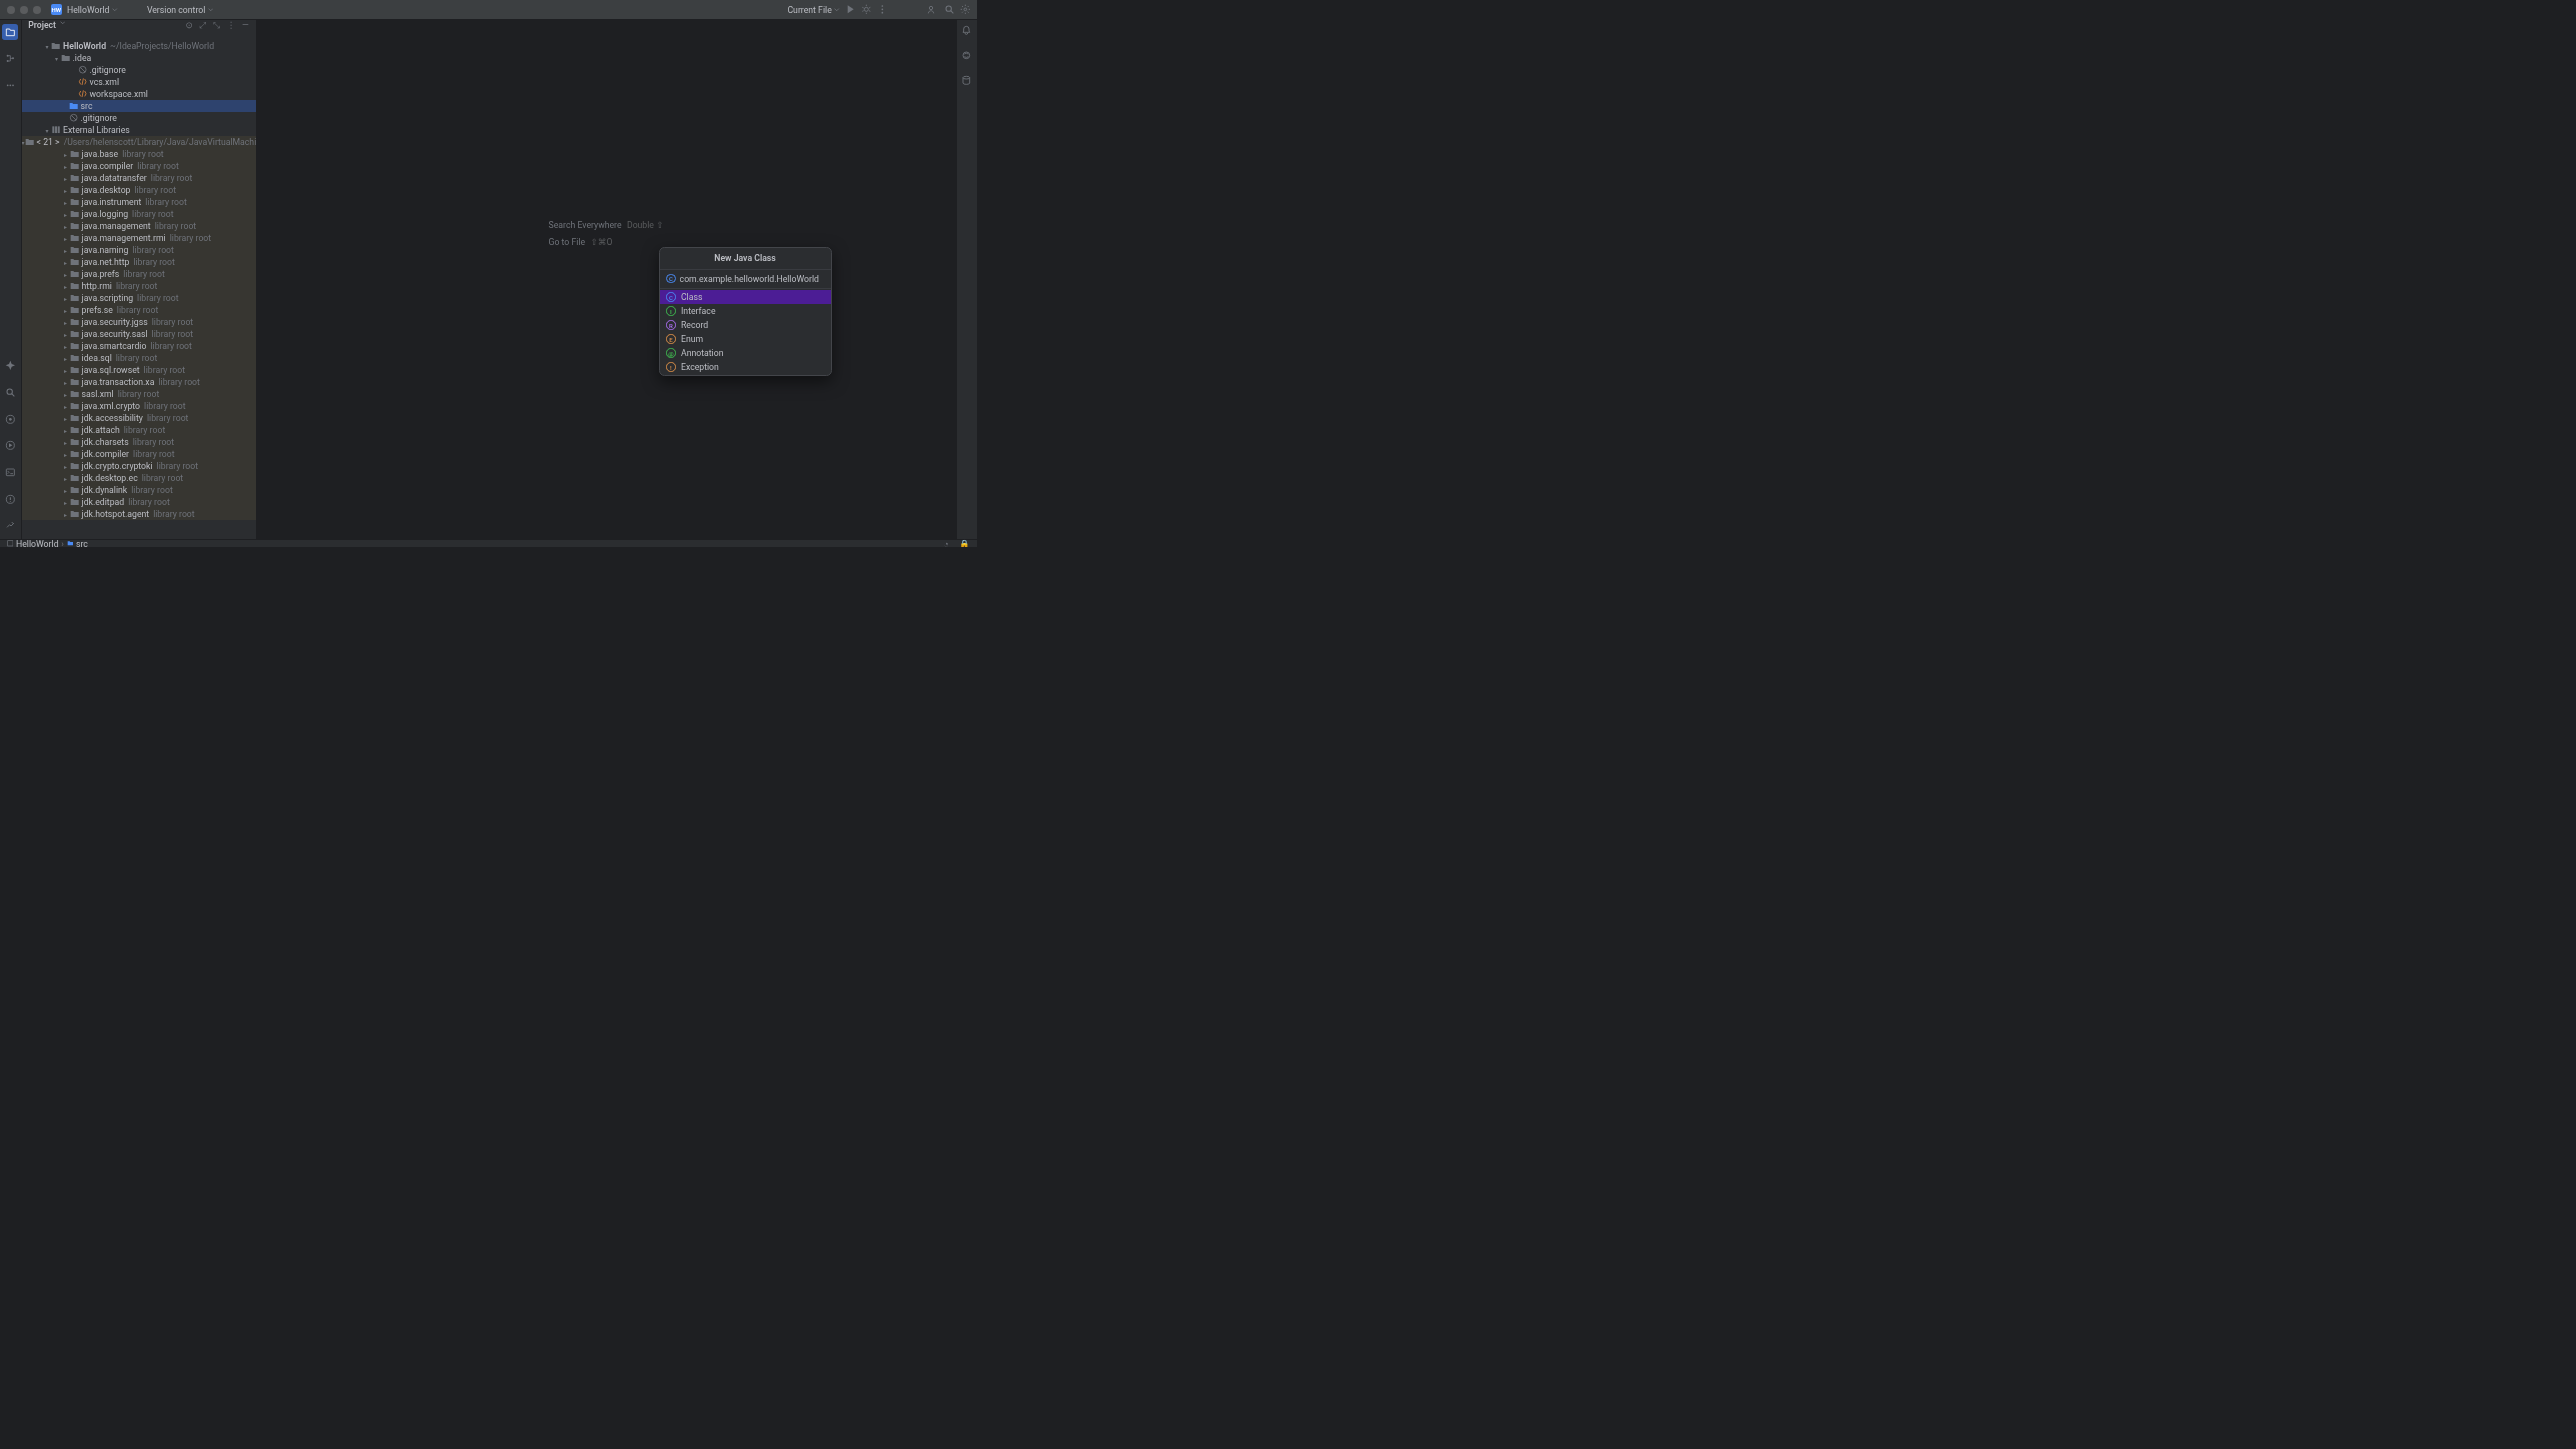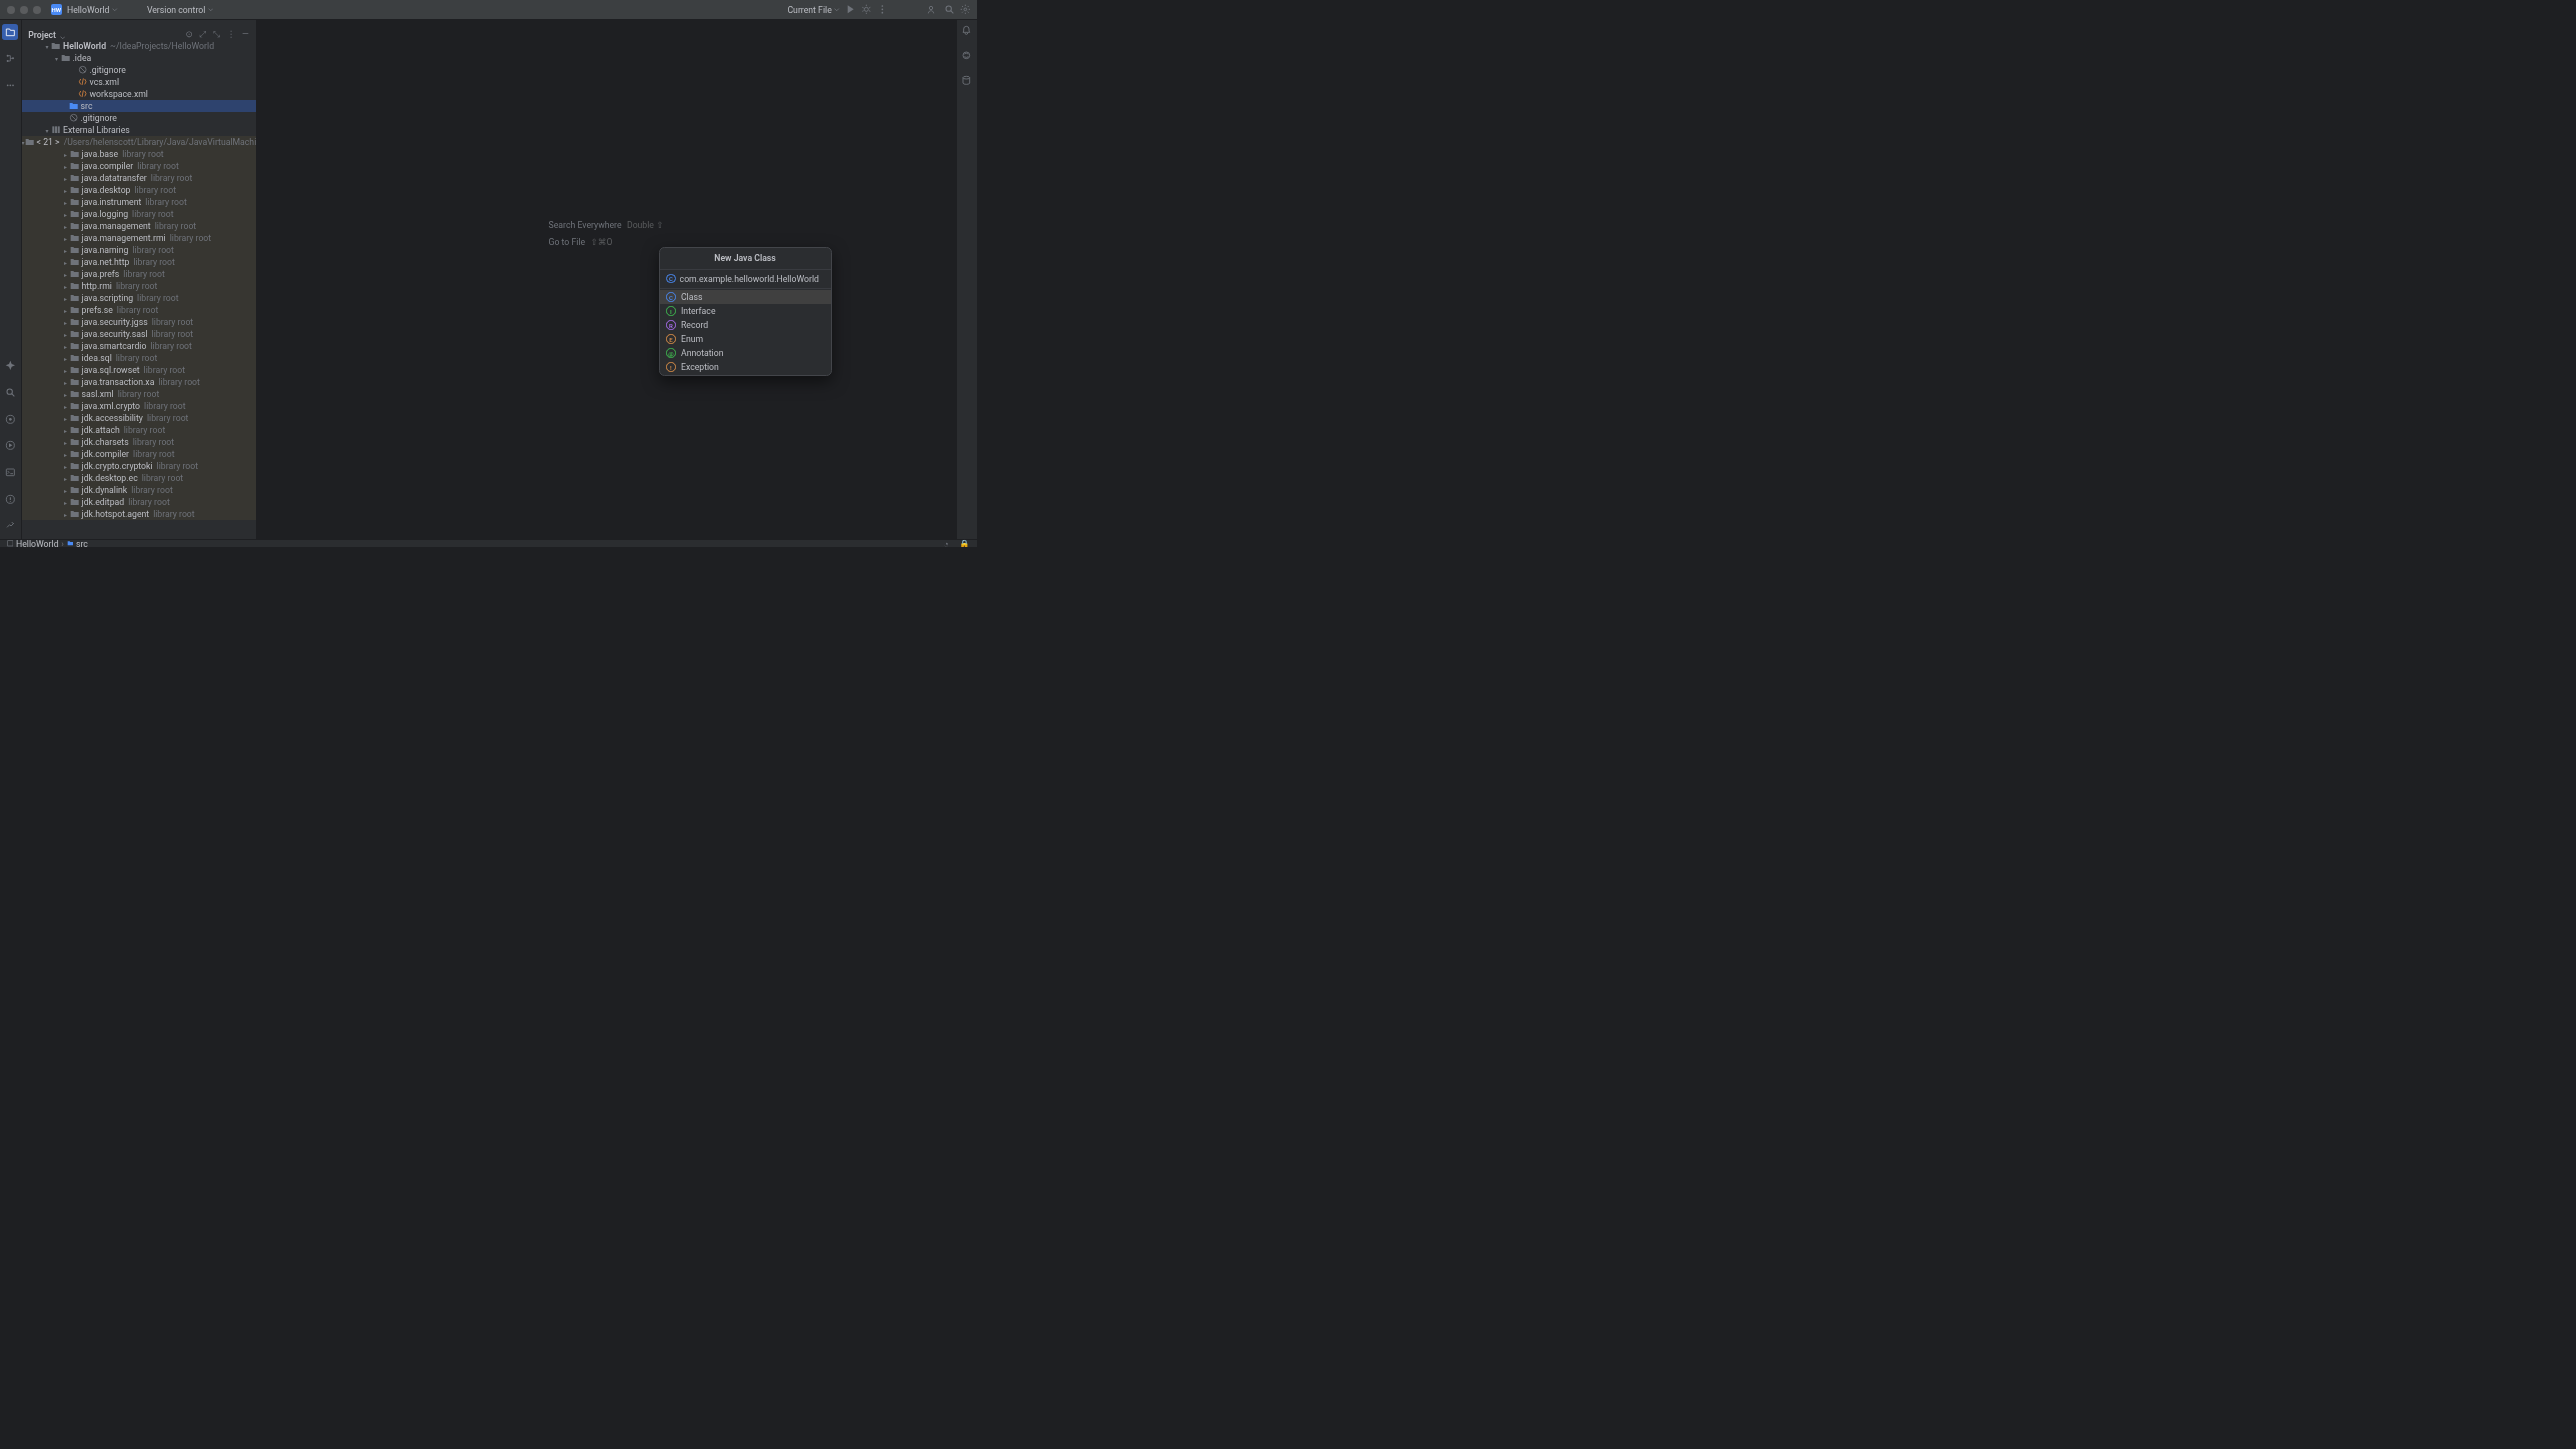--- a/index.html
+++ b/index.html
@@ -14,21 +14,21 @@
 .tb-icon{width:10.7px;height:10.7px;display:flex;align-items:center;justify-content:center;color:#6f737a}
 .tb-icon svg{width:10.7px;height:10.7px}
 .chevron{width:5.4px;height:5.4px}
 .main{display:flex;height:calc(100% - 28px)}
 .left-rail{width:21.5px;background:#2b2d30;display:flex;flex-direction:column;align-items:center;padding-top:4px;gap:10.7px;border-right:0.7px solid #1e1f22}
 .rail-btn{width:16px;height:16px;display:flex;align-items:center;justify-content:center;border-radius:2.7px;cursor:pointer}
 .rail-btn.active{background:#375fad}
 .rail-btn svg{width:10.7px;height:10.7px;color:#bcbec4}
 .rail-spacer{flex:1}
 .project-panel{width:235px;background:#2b2d30;display:flex;flex-direction:column;border-right:0.7px solid #1e1f22}
-.panel-header{height:20px;display:flex;align-items:flex-end;padding:0 6.7px;gap:4px}
+.panel-header{height:20px;display:flex;align-items:flex-start;padding:0 6.7px;gap:4px}
 .panel-title{font-weight:600}
 .panel-header-icons{margin-left:auto;display:flex;gap:6.7px}
 .panel-header-icons span{color:#6f737a;cursor:pointer;font-size:8.7px}
 .tree{flex:1;overflow:auto;padding-bottom:4px}
 .tree-row{height:12px;display:flex;align-items:center;cursor:pointer;white-space:nowrap;padding-right:5.4px}
 .tree-row.selected{background:#2e436e}
 .tree-row.lib{background:rgba(255,200,60,0.06)}
 .tw{display:inline-block;width:8px;text-align:center;color:#6f737a;font-size:6px}
 .ti{width:9.4px;height:9.4px;margin-right:2.7px;display:inline-flex;align-items:center;justify-content:center}
 .ti svg{width:9.4px;height:9.4px}
@@ -38,21 +38,21 @@
 .hints{position:absolute;top:200px;left:50%;transform:translateX(-50%);display:flex;flex-direction:column;gap:6.7px}
 .hint{display:flex;gap:5.4px;color:#6f737a}
 .hint-label{color:#6f737a}
 .hint-key{color:#5a5c5e}
 .popup{position:absolute;top:227px;left:402px;width:173px;background:#2b2d30;border:0.7px solid #43454a;border-radius:5.4px;box-shadow:0 5.4px 16px rgba(0,0,0,0.5);overflow:hidden}
 .popup-title{text-align:center;padding:5.4px 0;font-weight:600;color:#bcbec4;border-bottom:0.7px solid #393b40}
 .popup-input{display:flex;align-items:center;padding:4px 6.7px;gap:4px;border-bottom:0.7px solid #393b40}
 .popup-input input{flex:1;background:transparent;border:none;outline:none;color:#bcbec4;font-size:8.7px}
 .popup-list{padding:1.3px 0}
 .popup-item{display:flex;align-items:center;gap:5.4px;padding:2px 6.7px;cursor:pointer}
-.popup-item.sel{background:#404040}
+.popup-item.sel{background:#4c1d95}
 .kind-icon{width:9.4px;height:9.4px;border-radius:50%;border:1px solid;display:flex;align-items:center;justify-content:center;font-size:6px;font-weight:600}
 .kc{border-color:#4a8af4;color:#4a8af4}
 .ki{border-color:#3fb950;color:#3fb950}
 .kr{border-color:#aa6ff0;color:#aa6ff0}
 .ke{border-color:#d98e48;color:#d98e48}
 .ka{border-color:#3fb950;color:#3fb950}
 .kx{border-color:#d98e48;color:#d98e48}
 .right-rail{width:21.5px;background:#2b2d30;display:flex;flex-direction:column;align-items:center;padding-top:5.4px;gap:12px;border-left:0.7px solid #1e1f22}
 .right-rail svg{width:10.7px;height:10.7px;color:#6f737a}
 .statusbar{height:8px;background:#2b2d30;border-top:0.7px solid #1e1f22;display:flex;align-items:center;padding:0 6.7px;gap:4px;font-size:7.4px}

